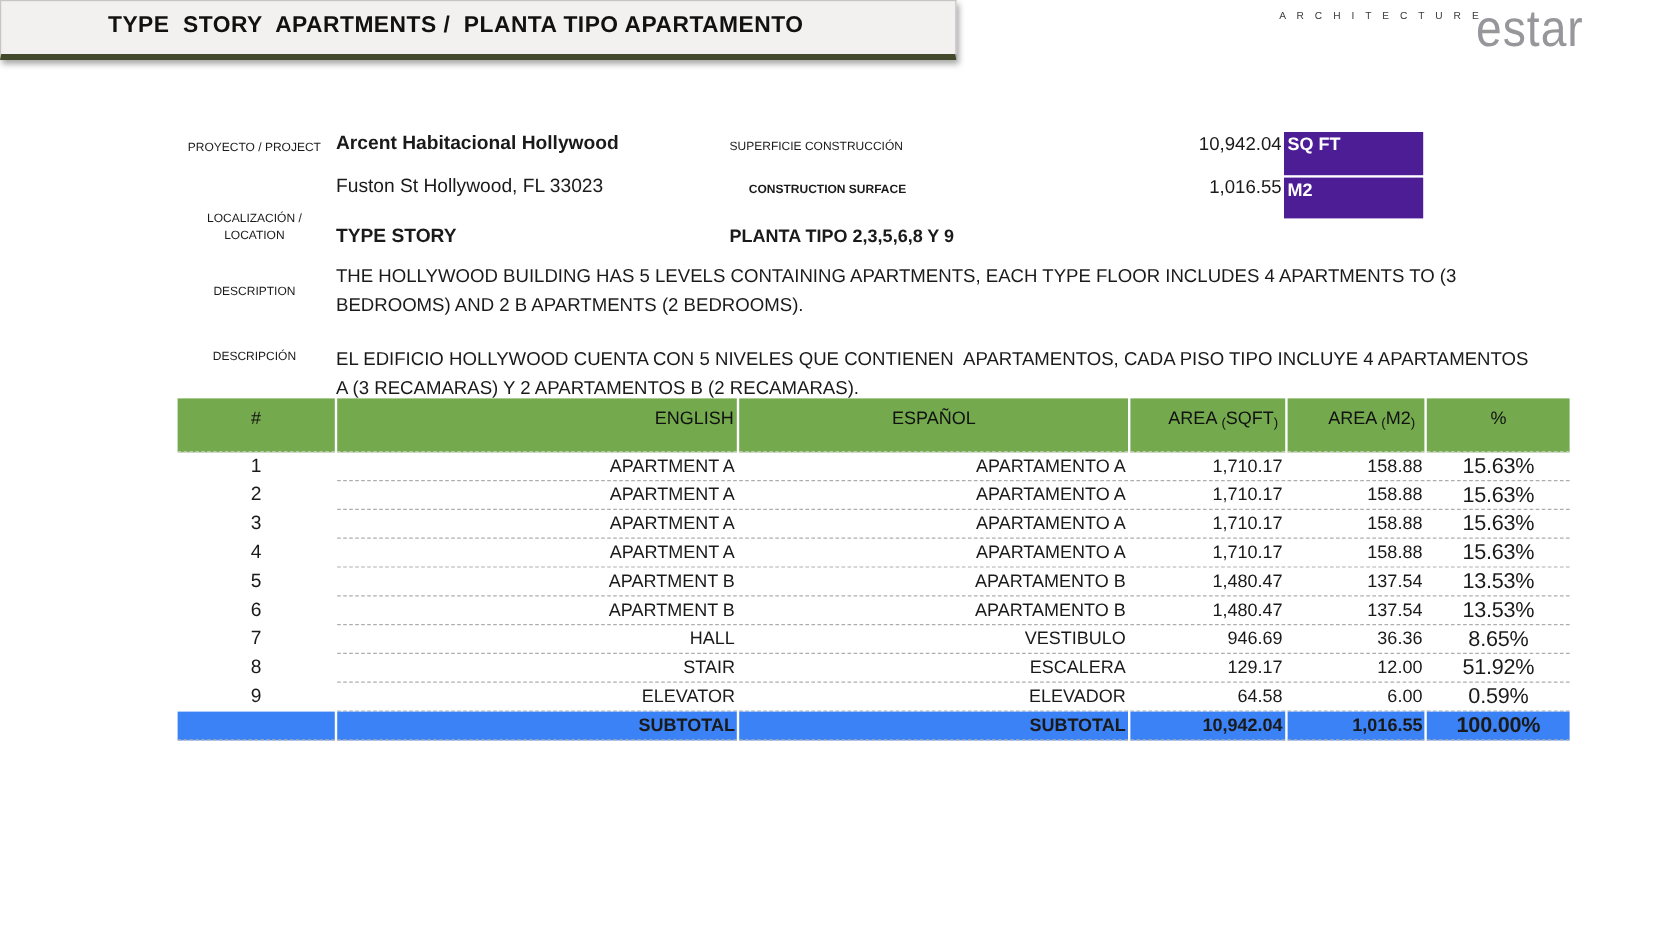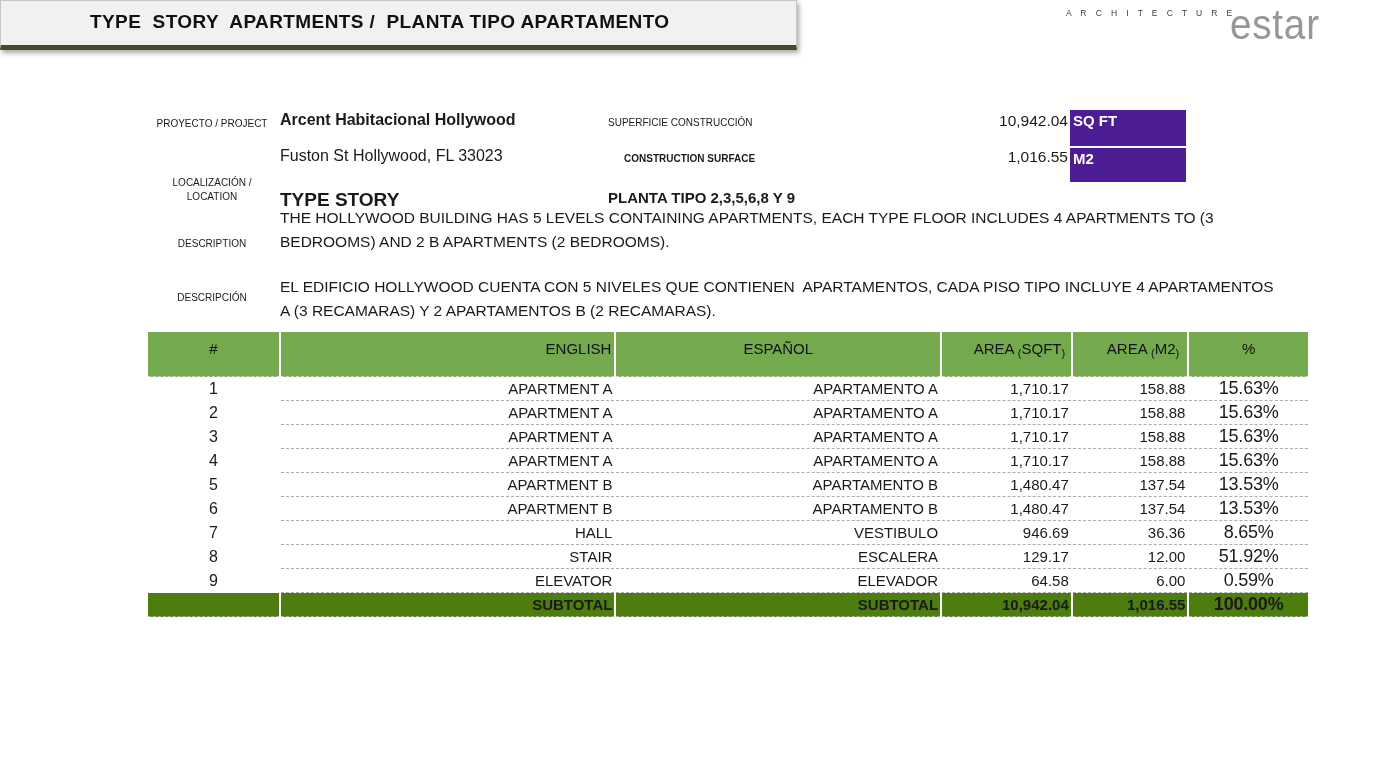--- a/index.html
+++ b/index.html
@@ -32,21 +32,21 @@
   .lbl { position:absolute; font-size:10px; color:#1a1a1a; }
   .lbl-col { left:146px; width:132px; text-align:center; line-height:14px; }
   .val { position:absolute; font-size:15.5px; }
   .bold { font-weight:700; }
   .num-val { width:200px; text-align:right; }
   .unit-box {
     position:absolute; left:1070px; width:116px;
     background:#4c1d95; color:#ffffff; font-weight:700; font-size:15px;
     padding:2px 0 0 3px;
   }
-  .para { position:absolute; left:280px; width:1035px; font-size:15.5px; line-height:23.5px; white-space:pre-wrap; }
+  .para { position:absolute; left:280px; width:1035px; font-size:15.5px; line-height:23.5px; white-space:pre-wrap;margin-top:13px; }
 
   
   table.areas {
     position:absolute; left:146px; top:332px; width:1164px;
     border-collapse:separate; border-spacing:2px 0;
     table-layout:fixed; font-size:15px;
   }
   table.areas th {
     background:#74a94e; height:45px; vertical-align:top; padding-top:8px;
     font-weight:400; font-size:15px; color:#111;
@@ -56,21 +56,21 @@
   th.h-en { text-align:right; padding-right:3px; }
   th.h-es { text-align:center; }
   th.h-area { text-align:center; font-size:16.5px;padding-left:26px; }
   th.h-pct { text-align:center; font-size:16.5px; }
   .paren { font-size:11px; position:relative; top:3px; }
   table.areas td { height:24px; padding:0 2px; vertical-align:middle; }
   td.c-num { text-align:center; font-size:16px; }
   td.c-en, td.c-es { text-align:right; border-bottom:1px dashed #adadad; }
   td.c-sqft, td.c-m2 { text-align:right; border-bottom:1px dashed #adadad; }
   td.c-pct { text-align:center; font-size:18px; letter-spacing:-0.2px; border-bottom:1px dashed #adadad; }
-  tr.subtotal td { background:#4d7c0f; font-weight:700; border-bottom:1px dashed #adadad; }
+  tr.subtotal td { background:#3b82f6; font-weight:700; border-bottom:1px dashed #adadad; }
   tr.subtotal td.c-num { border-bottom:1px dashed #adadad; }
 </style>
 </head>
 <body>
 
 <div class="title-box">
   <span class="title-text">TYPE  STORY  APARTMENTS /  PLANTA TIPO APARTAMENTO</span>
 </div>
 
 <div class="brand">
@@ -91,21 +91,21 @@
 
 <div class="lbl" style="left:608px; top:117px;">SUPERFICIE CONSTRUCCIÓN</div>
 <div class="lbl" style="left:624px; top:153px;font-weight:bold;">CONSTRUCTION SURFACE</div>
 
 <div class="val num-val" style="left:868px; top:112px;">10,942.04</div>
 <div class="val num-val" style="left:868px; top:148px;">1,016.55</div>
 
 <div class="unit-box" style="top:110px; height:36px;">SQ FT</div>
 <div class="unit-box" style="top:148px; height:34px;">M2</div>
 
-<div class="val bold" style="left:280px; top:189px; font-size:19px;">TYPE STORY</div>
+<div class="val bold" style="left:280px; top:189px; font-size:16px;">TYPE STORY</div>
 <div class="val bold" style="left:608px; top:189px; font-size:15px;">PLANTA TIPO 2,3,5,6,8 Y 9</div>
 
 <div class="lbl lbl-col" style="top:237px;">DESCRIPTION</div>
 <div class="para" style="top:206px;">THE HOLLYWOOD BUILDING HAS 5 LEVELS CONTAINING APARTMENTS, EACH TYPE FLOOR INCLUDES 4 APARTMENTS TO (3
 BEDROOMS) AND 2 B APARTMENTS (2 BEDROOMS).</div>
 
 <div class="lbl lbl-col" style="top:291px;">DESCRIPCIÓN</div>
 <div class="para" style="top:275px;">EL EDIFICIO HOLLYWOOD CUENTA CON 5 NIVELES QUE CONTIENEN  APARTAMENTOS, CADA PISO TIPO INCLUYE 4 APARTAMENTOS
 A (3 RECAMARAS) Y 2 APARTAMENTOS B (2 RECAMARAS).</div>
 

